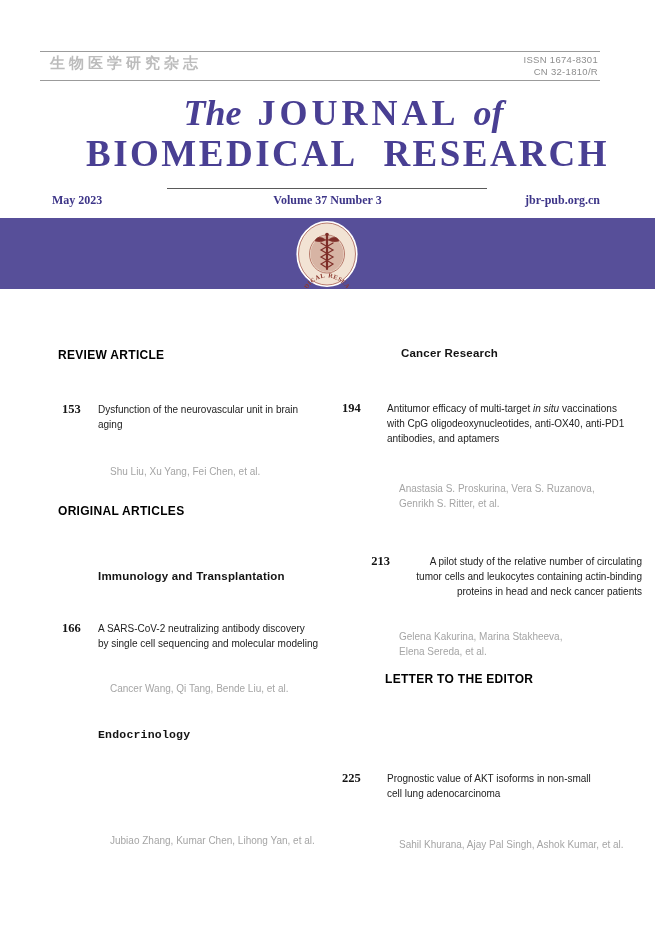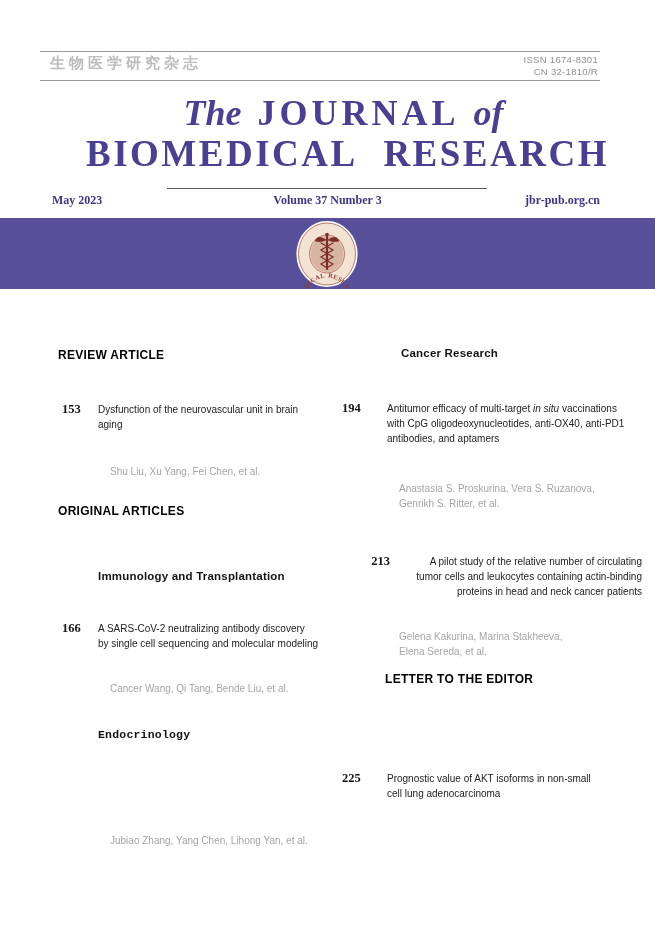--- a/index.html
+++ b/index.html
@@ -123,21 +123,21 @@
   <div class="sub-heading" style="left:98px; top:570px;">Immunology and Transplantation</div>
 
   <div class="article-row colL" style="top:621px;">
     <span class="pagenum">166</span><span class="atitle">A SARS-CoV-2 neutralizing antibody discovery
 by single cell sequencing and molecular modeling</span>
   </div>
   <div class="authors" style="left:98px; top:681px;">Cancer Wang, Qi Tang, Bende Liu, et al.</div>
 
   <div class="sub-heading" style="left:98px; top:728px;font-family:Liberation Mono, monospace;">Endocrinology</div>
 
-  <div class="authors" style="left:98px; top:833px;">Jubiao Zhang, Yang Chen, Lihong Yan, et al.</div>
+  <div class="authors" style="left:98px; top:833px;">Jubiao Zhang, Kumar Chen, Lihong Yan, et al.</div>
 
   <div class="sub-heading" style="left:401px; top:347px;">Cancer Research</div>
 
   <div class="article-row colR" style="top:401px;">
     <span class="pagenum">194</span><span class="atitle"><span>Antitumor efficacy of multi-target </span><span class="insitu">in situ</span><span> vaccinations
 with CpG oligodeoxynucleotides, anti-OX40, anti-PD1
 antibodies, and aptamers</span></span>
   </div>
   <div class="authors" style="left:387px; top:481px;">Anastasia S. Proskurina, Vera S. Ruzanova,
 Genrikh S. Ritter, et al.</div>
@@ -149,14 +149,15 @@
   </div>
   <div class="authors" style="left:387px; top:629px;">Gelena Kakurina, Marina Stakheeva,
 Elena Sereda, et al.</div>
 
   <div class="sec-heading" style="left:385px; top:672px;">LETTER TO THE EDITOR</div>
 
   <div class="article-row colR" style="top:771px;">
     <span class="pagenum">225</span><span class="atitle">Prognostic value of AKT isoforms in non-small
 cell lung adenocarcinoma</span>
   </div>
+  <div class="authors" style="left:387px; top:837px;">Sahil Khurana, Ajay Pal Singh, Ashok Kumar, et al.</div>
 
 </div>
 
 </body></html>

